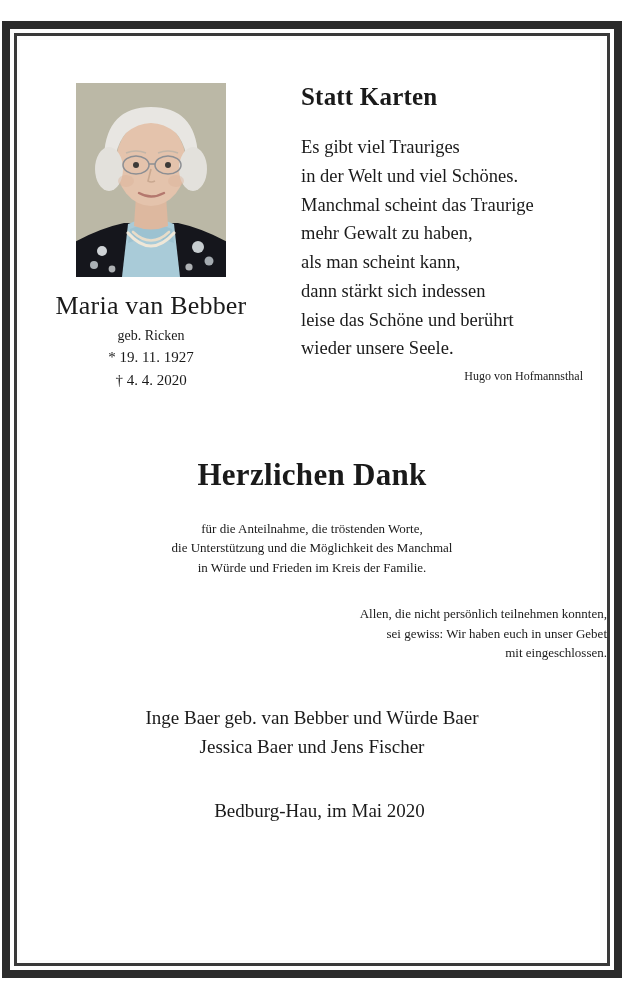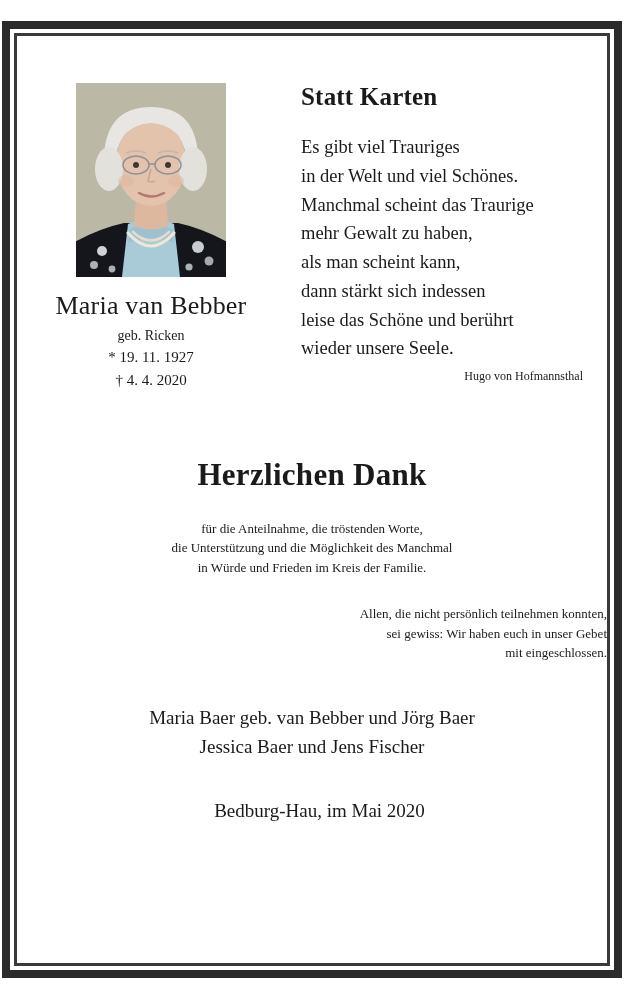--- a/index.html
+++ b/index.html
@@ -236,21 +236,21 @@
           <div>in Würde und Frieden im Kreis der Familie.</div>
         </div>
 
         <div class="para second">
           <div>Allen, die nicht persönlich teilnehmen konnten,</div>
           <div>sei gewiss: Wir haben euch in unser Gebet</div>
           <div>mit eingeschlossen.</div>
         </div>
 
         <div class="signers">
-          <div>Maria Baer geb. van Bebber und Jörg Baer</div>
+          <div>Inge Baer geb. van Bebber und Würde Baer</div>
           <div>Jessica Baer und Jens Fischer</div>
         </div>
 
         <div class="place">Bedburg-Hau, im Mai 2020</div>
       </div>
 
     </div>
   </div>
 </div>
 

